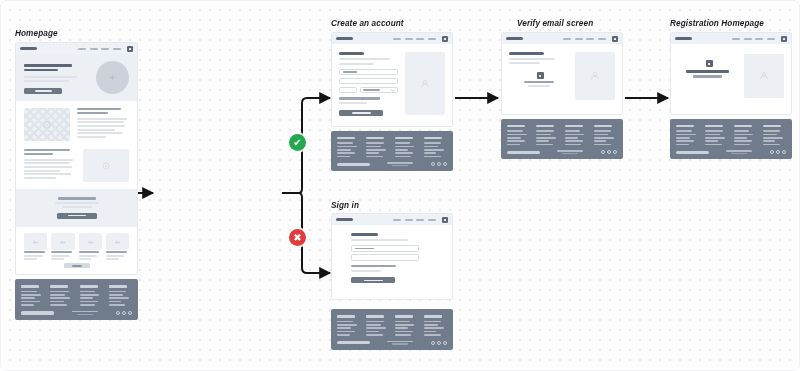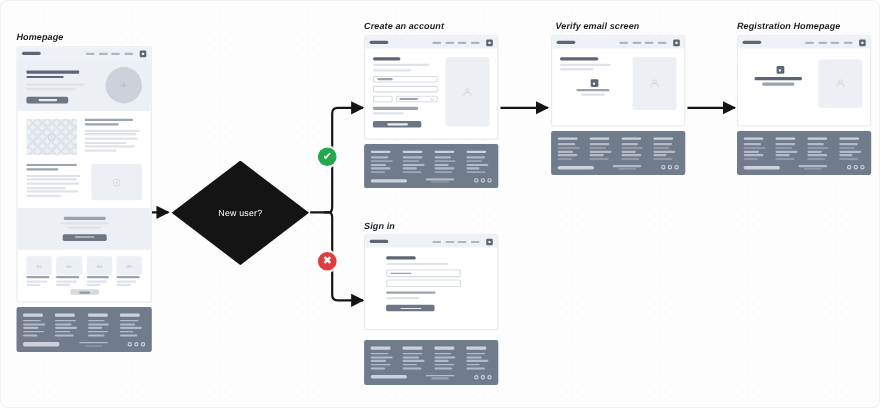--- a/index.html
+++ b/index.html
@@ -150,25 +150,20 @@
     <path d="M624,97 L667,97" stroke="#141414" stroke-width="2" fill="none" marker-end="url(#ah)"></path>
   </svg>
 
   <div class="badge ok" style="left:288px; top:133px;">
     <span>✔</span>
   </div>
   <div class="badge no" style="left:288px; top:228px;">
     <span>✖</span>
   </div>
 
-  <div id="diamond">
-    <div class="shape">
-      <span>New user?</span>
-    </div>
-  </div>
 
   <div class="sec-title" style="left:14px; top:28px;">Homepage</div>
   <div class="screen" style="left:14px; top:41px; width:123px;">
 
     <div class="win">
 
       <div class="topbar">
         <div class="logo-pill"></div>
         <div class="nav-wrap">
           <div class="nav-dash"></div>
@@ -434,21 +429,21 @@
           </div>
         <div class="socials">
           <span></span>
           <span></span>
           <span></span>
         </div>
       </div>
     </div>
   </div>
 
-  <div class="sec-title" style="left:504px; top:18px;">Verify email screen</div>
+  <div class="sec-title" style="left:516px; top:18px;">Verify email screen</div>
   <div class="screen" style="left:500px; top:31px; width:122px;">
     <div class="win">
       <div class="topbar">
         <div class="logo-pill"></div>
         <div class="nav-wrap">
           <div class="nav-dash"></div>
           <div class="nav-dash"></div>
           <div class="nav-dash"></div>
           <div class="nav-dash"></div>
           <div class="sq-btn">

